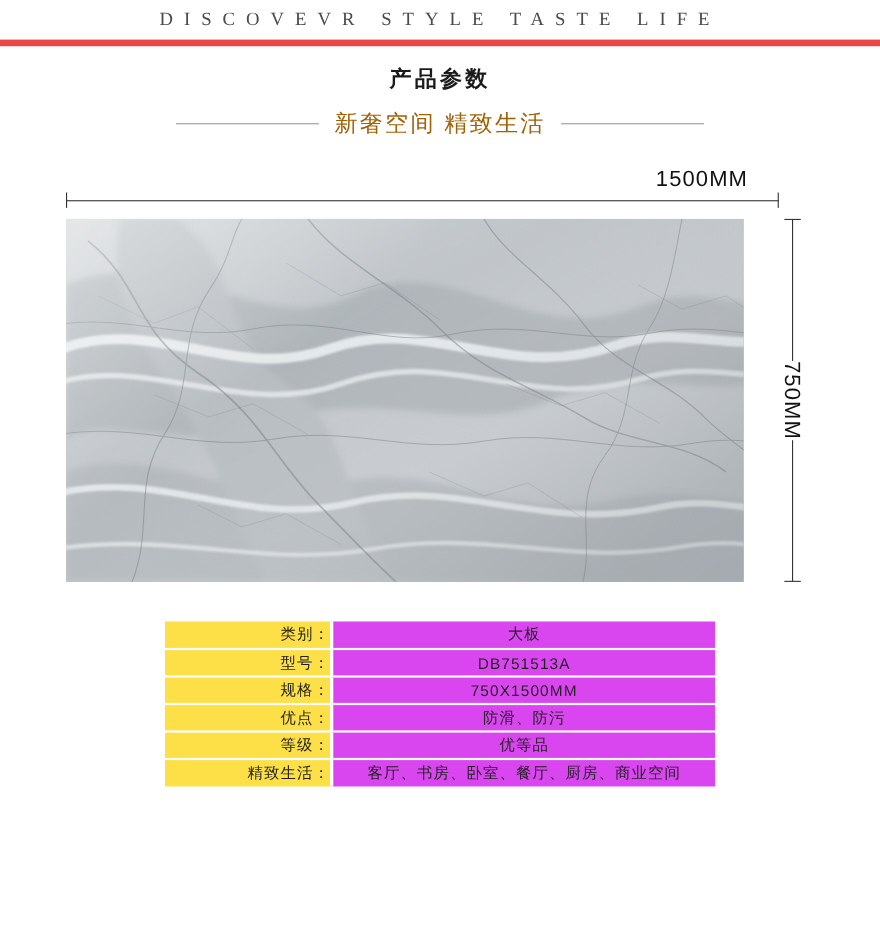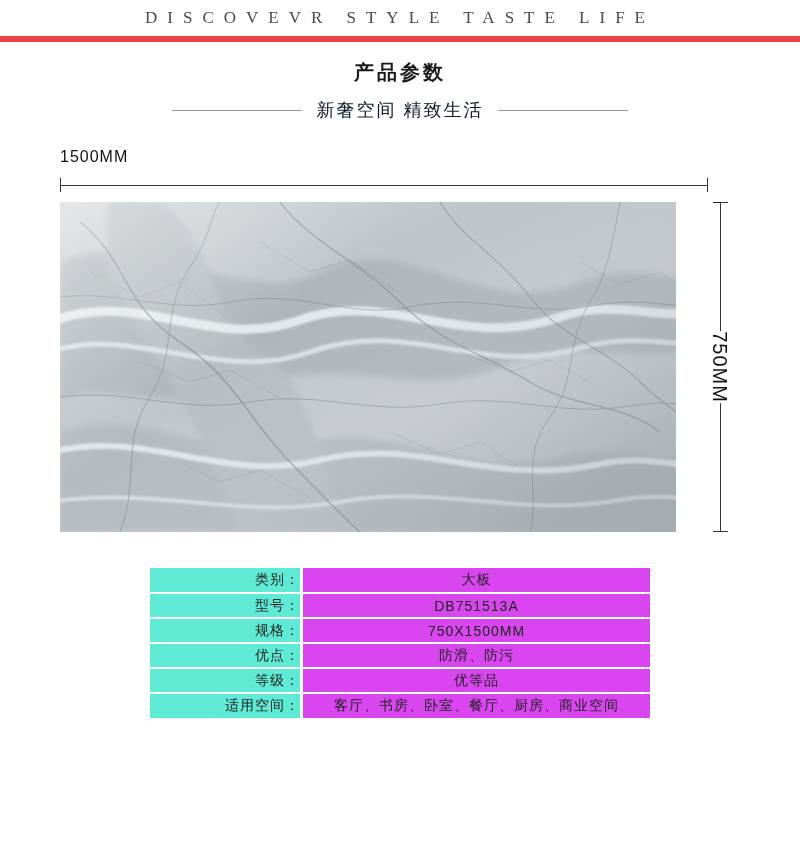--- a/index.html
+++ b/index.html
@@ -54,38 +54,38 @@
     align-items: center;
     justify-content: center;
     gap: 14px;
   }
   .sub-line {
     width: 130px;
     height: 1px;
     background: #999;
   }
   .sub-title {
-    font-size: 18px;
+    font-size: 21px;
     letter-spacing: 2px;
-    color: #0f172a;
+    color: #a16207;
   }
 
   
   .dim-area {
     position: relative;
     margin: 26px auto 0 auto;
     width: 680px;
   }
 
   .width-label {
-    text-align: left;
-    font-size: 16px;
+    text-align: right;
+    font-size: 20px;
     letter-spacing: 1px;
     color: #111;
-    margin-bottom: 12px;
+    margin-bottom: 0;
     padding-right: 60px;
   }
 
   .width-bar {
     position: relative;
     width: 648px;
     height: 14px;
     margin-left: 0;
   }
   .width-bar .line {
@@ -164,21 +164,21 @@
     border-collapse: collapse;
     font-size: 14px;
   }
   .spec-table tr { height: 25px; }
   .spec-table td {
     padding: 0;
     vertical-align: middle;
   }
   .spec-label {
     width: 150px;
-    background: #5eead4;
+    background: #fde047;
     text-align: right;
     padding-right: 12px;
     color: #222;
     letter-spacing: 1px;
     font-size: 14px;
     border-bottom: 2px solid #ffffff;
   }
   .spec-value {
     background: #d946ef;
     text-align: center;
@@ -311,19 +311,19 @@
       </tr>
       <tr>
         <td class="spec-label">优点：</td>
         <td class="spec-value">防滑、防污</td>
       </tr>
       <tr>
         <td class="spec-label">等级：</td>
         <td class="spec-value">优等品</td>
       </tr>
       <tr class="wide">
-        <td class="spec-label">适用空间：</td>
+        <td class="spec-label">精致生活：</td>
         <td class="spec-value">客厅、书房、卧室、餐厅、厨房、商业空间</td>
       </tr>
     </tbody>
   </table>
 
 </div>
 
 </body></html>

